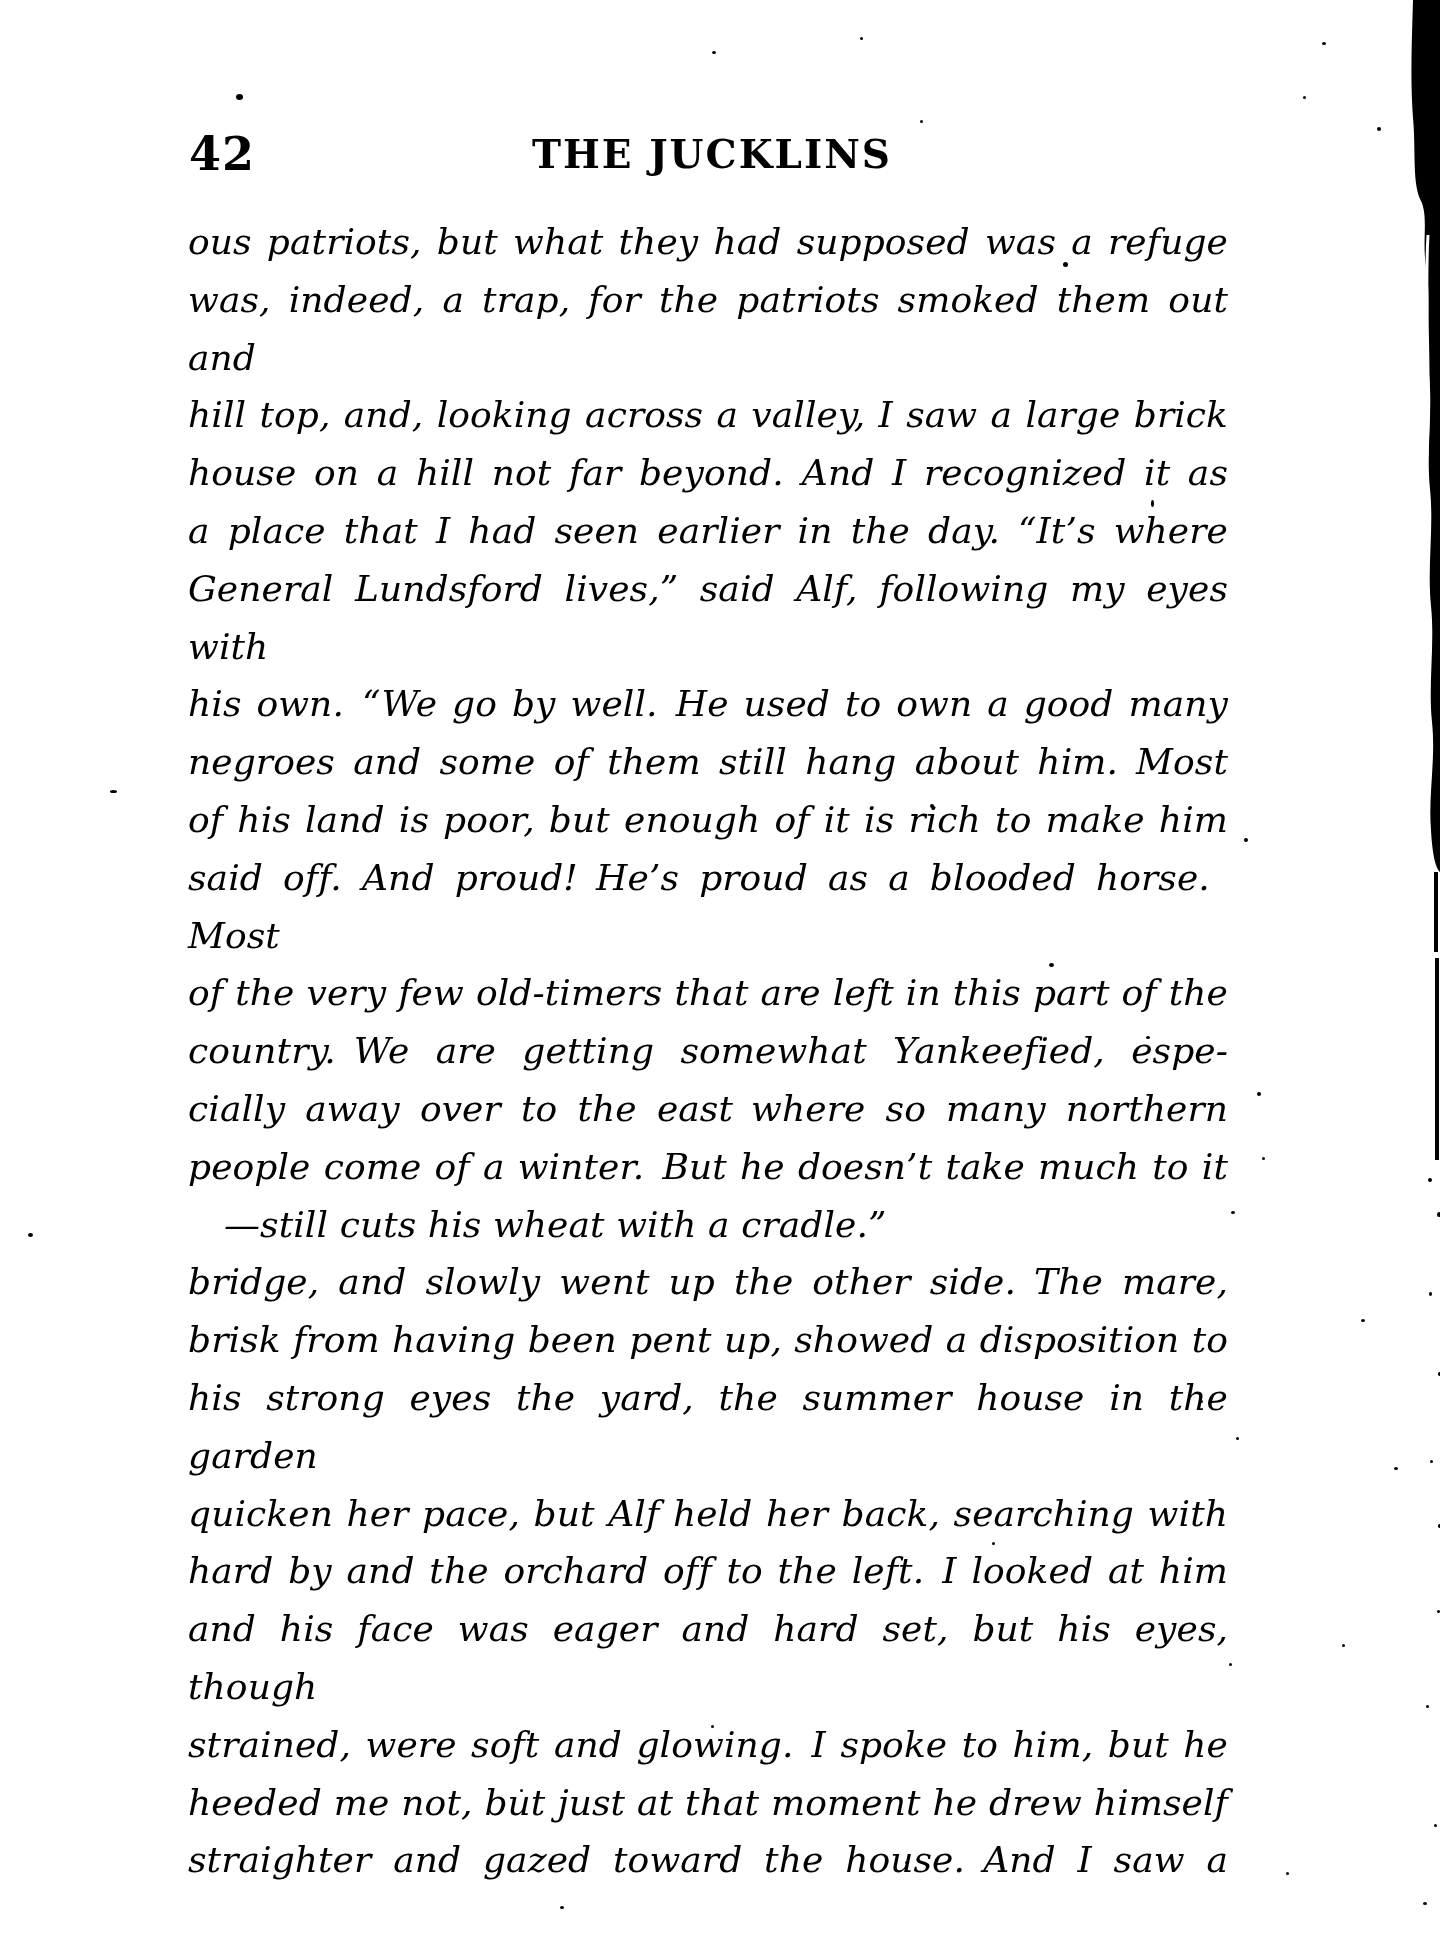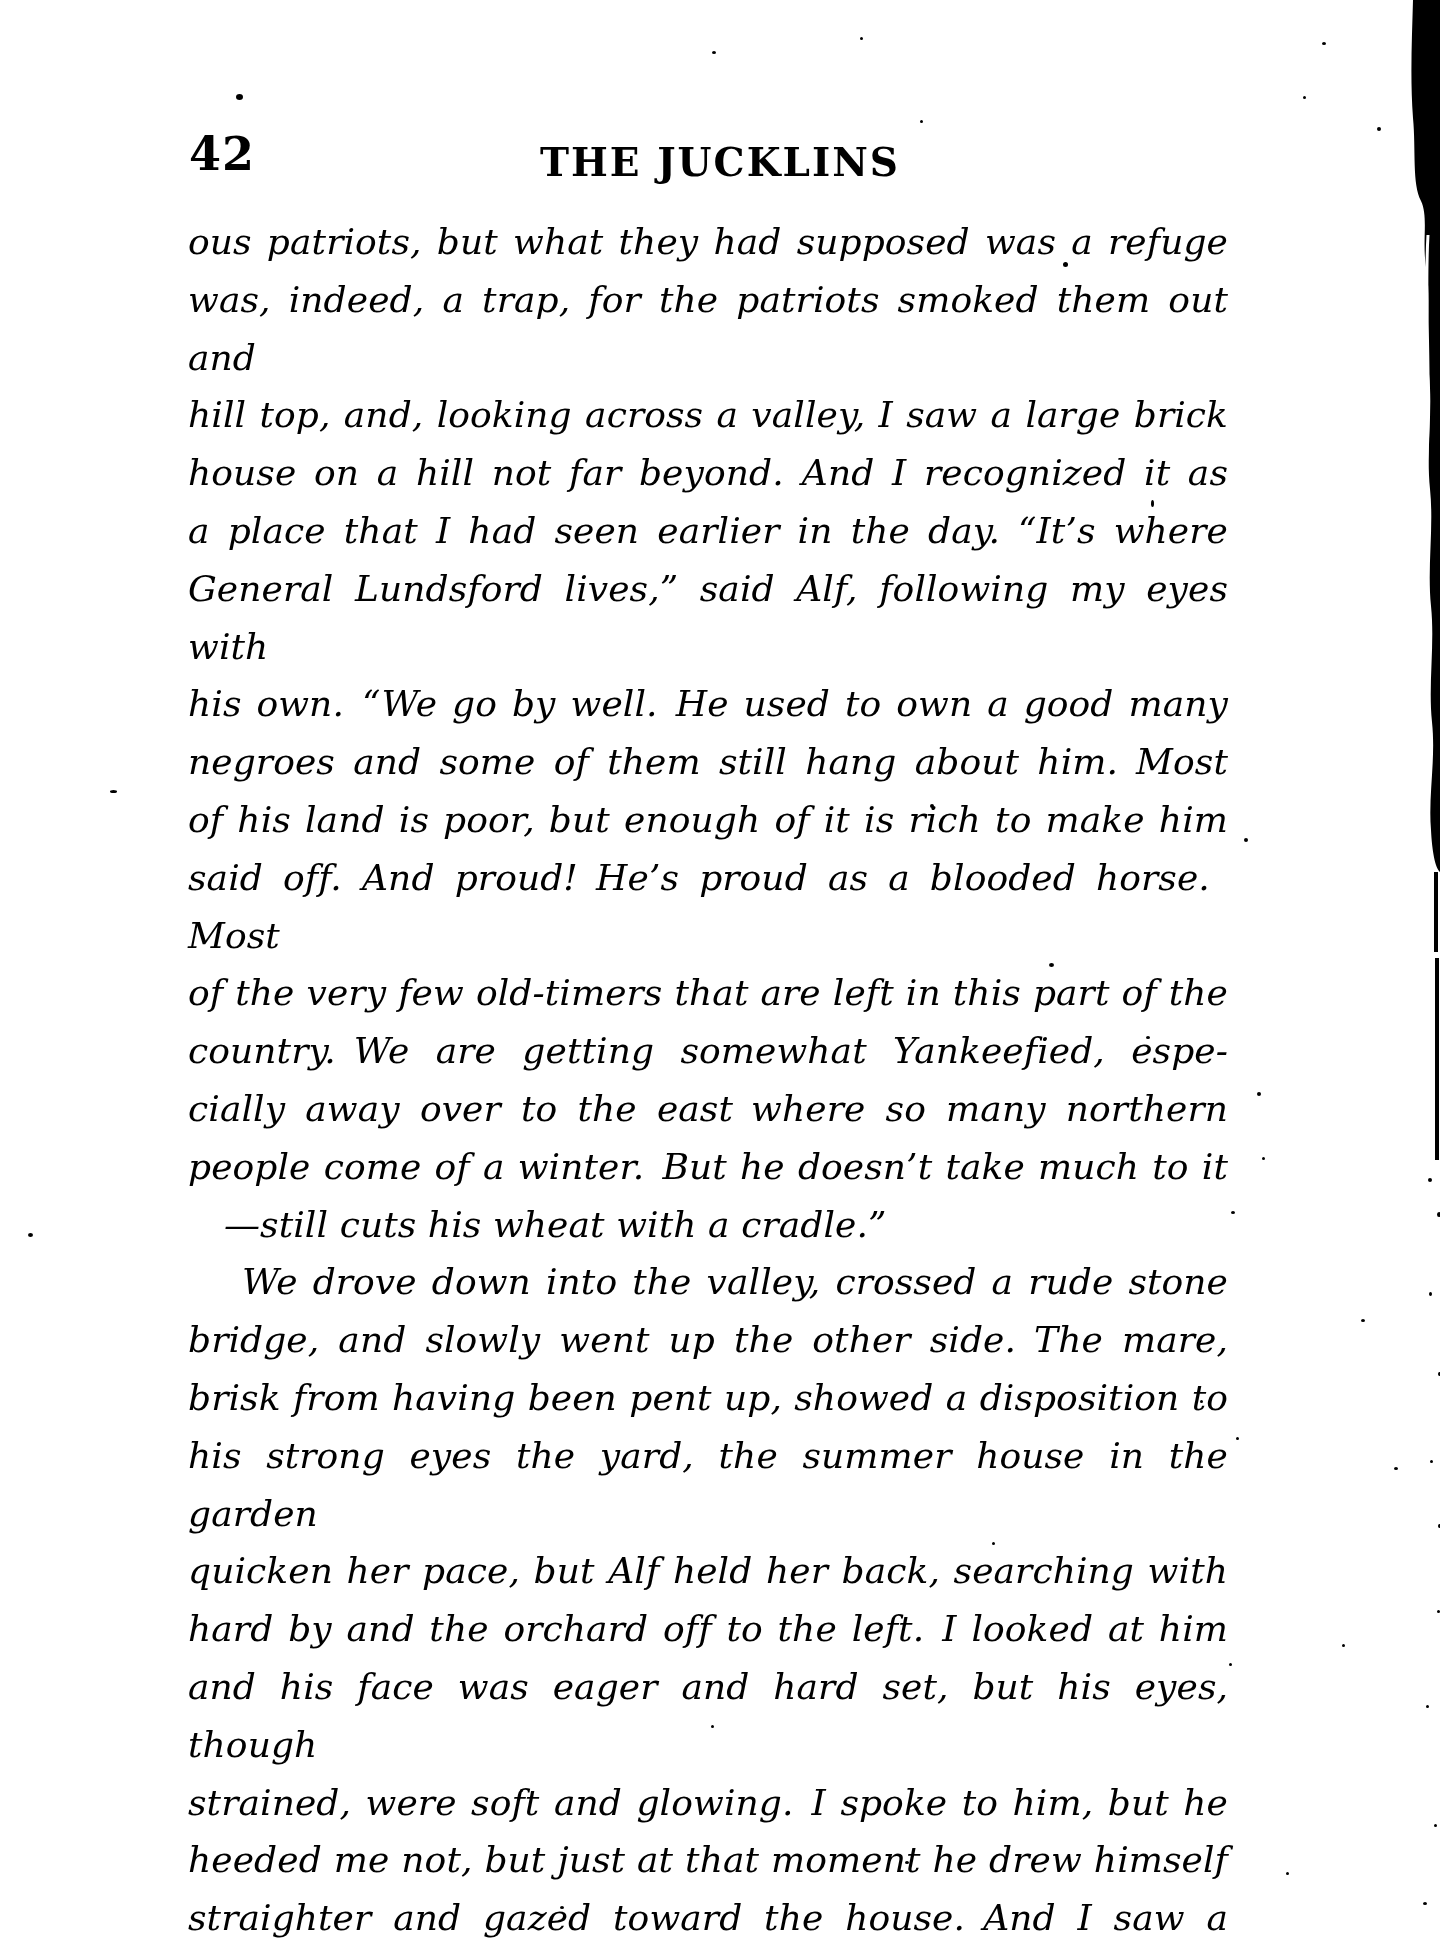--- a/index.html
+++ b/index.html
@@ -18,21 +18,21 @@
     left: 189px; top: 137px;
     font-weight: 700;
     font-size: 46px;
     line-height: 34px;
     letter-spacing: 1px;
   }
   .running-title {
     position: absolute;
     left: 188px; top: 131px;
     width: 1040px;
-    margin: 12px;
+    margin: 4px;
     text-align: center;
     font-weight: 700;
     font-size: 39px;
     line-height: 39px;
     letter-spacing: 2px;
   }
 
   .text-block {
     position: absolute;
     left: 188px; top: 213px;
@@ -76,21 +76,20 @@
       <div class="line">General Lundsford lives,” said Alf, following my eyes with</div>
       <div class="line">his own. “We go by well. He used to own a good many</div>
       <div class="line">negroes and some of them still hang about him. Most</div>
       <div class="line">of his land is poor, but enough of it is rich to make him</div>
       <div class="line">said off. And proud! He’s proud as a blooded horse. Most</div>
       <div class="line">of the very few old-timers that are left in this part of the</div>
       <div class="line">country. We are getting somewhat Yankeefied, espe-</div>
       <div class="line">cially away over to the east where so many northern</div>
       <div class="line">people come of a winter. But he doesn’t take much to it</div>
       <div class="line no-justify">—still cuts his wheat with a cradle.”</div>
-      <div class="line indent">We drove down into the valley, crossed a rude stone</div>
       <div class="line">bridge, and slowly went up the other side. The mare,</div>
       <div class="line">brisk from having been pent up, showed a disposition to</div>
       <div class="line">his strong eyes the yard, the summer house in the garden</div>
       <div class="line">quicken her pace, but Alf held her back, searching with</div>
       <div class="line">hard by and the orchard off to the left. I looked at him</div>
       <div class="line">and his face was eager and hard set, but his eyes, though</div>
       <div class="line">strained, were soft and glowing. I spoke to him, but he</div>
       <div class="line">heeded me not, but just at that moment he drew himself</div>
       <div class="line">straighter and gazed toward the house. And I saw a</div>
     </main>

